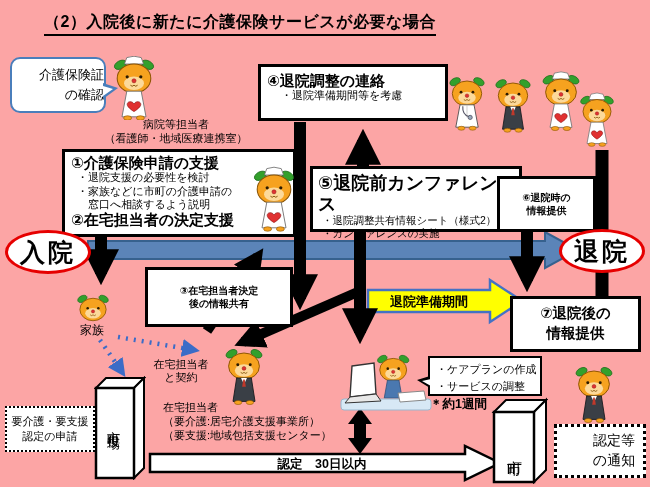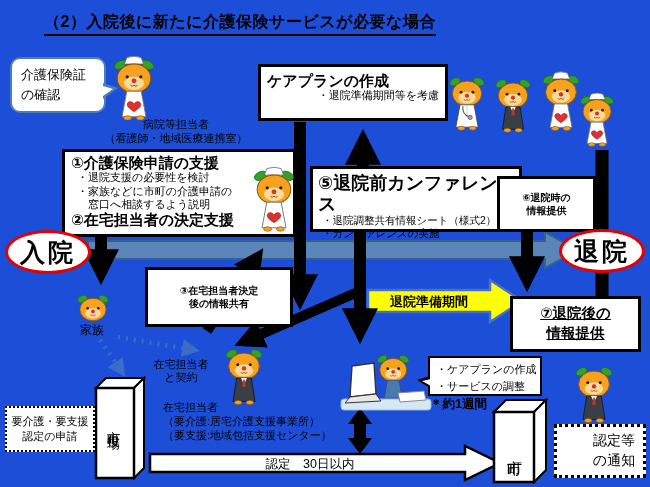--- a/index.html
+++ b/index.html
@@ -1,16 +1,16 @@
 <!DOCTYPE html>
 <html><head>
 <meta charset="utf-8">
 <style>
   html,body{margin:0;padding:0;background:#888;}
-  .canvas{position:relative;width:650px;height:487px;background:#1d4ed8;overflow:hidden;
+  .canvas{position:relative;width:650px;height:487px;background:#fca5a5;overflow:hidden;
           font-family:"Liberation Sans","DejaVu Sans",sans-serif;color:#000;}
   .abs{position:absolute;box-sizing:border-box;}
   .pre{white-space:pre-line;}
   .ctr{display:flex;align-items:center;justify-content:center;text-align:center;}
   .z1{z-index:1}.z2{z-index:2}.z3{z-index:3}
   .box{background:#fff;border:3px solid #000;}
   .stamp{background:#fff;border:3px solid #e60000;border-radius:50%;
          font-weight:bold;font-size:25px;letter-spacing:3px;}
   .title{font-size:16px;font-weight:bold;border-bottom:2px solid #000;padding-bottom:1px;letter-spacing:.5px;}
   .h15{font-size:15px;font-weight:bold;line-height:1.15;}
@@ -60,21 +60,21 @@
     <line x1="360" y1="232" x2="360" y2="333" stroke="#000" stroke-width="12" marker-end="url(#mA)"></line>
     <line x1="527" y1="232" x2="527" y2="281" stroke="#000" stroke-width="12" marker-end="url(#mA)"></line>
     <line x1="602" y1="150" x2="602" y2="300" stroke="#000" stroke-width="13"></line>
     <line x1="207" y1="331" x2="258" y2="256" stroke="#000" stroke-width="10" marker-end="url(#mA)"></line>
     <line x1="360" y1="291" x2="243" y2="342" stroke="#000" stroke-width="10" marker-end="url(#mA)"></line>
     <polygon points="360,408 372,424 366,424 366,438 372,438 360,454 348,438 354,438 354,424 348,424" fill="#000"></polygon>
   </svg>
 
   <div class="abs z3 title" style="left:44px;top:12px;">（2）入院後に新たに介護保険サービスが必要な場合</div>
 
-  <div class="abs z3 bubble" style="left:10px;top:57px;width:96px;height:56px;">
+  <div class="abs z3 bubble" style="left:10px;top:57px;width:96px;height:56px;text-align:right;">
     <span class="pre">介護保険証
 の確認</span>
     <div class="btail"></div>
     <div class="btail2"></div>
   </div>
 
   <div class="abs z3" style="left:108px;top:56px;width:52px;height:64px;"><svg width="100%" height="100%" viewBox="0 0 60 80" preserveAspectRatio="xMidYMid meet">
         <ellipse cx="13" cy="11" rx="8" ry="5" fill="#33a02c" stroke="#1b6e1b" stroke-width="1" transform="rotate(-28 13 11)"></ellipse>
         <ellipse cx="47" cy="11" rx="8" ry="5" fill="#33a02c" stroke="#1b6e1b" stroke-width="1" transform="rotate(28 47 11)"></ellipse>
         <path d="M18,10 L42,10 L39,2 Q30,-1.5 21,2 Z" fill="#fff" stroke="#666" stroke-width="1"></path>
@@ -110,22 +110,22 @@
         <circle cx="38.5" cy="26" r="2" fill="#2b1a00"></circle>
         <circle cx="30" cy="31" r="2.6" fill="#e03131" stroke="#8c1515" stroke-width="0.6"></circle>
         <path d="M25.5,36.5 q2.2,2.6 4.5,0 q2.2,2.6 4.5,0" fill="none" stroke="#7a4a00" stroke-width="1.1"></path>
         <path d="M21,44 L39,44 L45,76 L15,76 Z" fill="#fff" stroke="#777" stroke-width="1.2"></path>
         <ellipse cx="22" cy="77.5" rx="5" ry="2.8" fill="#F6A21F" stroke="#8a5200" stroke-width="0.8"></ellipse>
         <ellipse cx="38" cy="77.5" rx="5" ry="2.8" fill="#F6A21F" stroke="#8a5200" stroke-width="0.8"></ellipse>
         <path d="M30,60 C27.5,55.5 21.5,56.5 21.5,60.5 C21.5,64.5 30,69.5 30,69.5 C30,69.5 38.5,64.5 38.5,60.5 C38.5,56.5 32.5,55.5 30,60 Z" fill="#e03131" stroke="#8c1515" stroke-width="0.8"></path>
       </svg></div>
 
   <div class="abs z2 box" style="left:258px;top:64px;width:190px;height:57px;padding:5px 6px;">
-    <div class="h15">ケアプランの作成</div>
-    <div class="b11" style="padding-left:14px;text-align:right;">・退院準備期間等を考慮</div>
+    <div class="h15">④退院調整の連絡</div>
+    <div class="b11" style="padding-left:14px;">・退院準備期間等を考慮</div>
   </div>
 
   <div class="abs z3" style="left:446px;top:60px;width:42px;height:84px;"><svg width="100%" height="100%" viewBox="0 0 60 80" preserveAspectRatio="xMidYMid meet">
         <ellipse cx="13" cy="11" rx="8" ry="5" fill="#33a02c" stroke="#1b6e1b" stroke-width="1" transform="rotate(-28 13 11)"></ellipse>
         <ellipse cx="47" cy="11" rx="8" ry="5" fill="#33a02c" stroke="#1b6e1b" stroke-width="1" transform="rotate(28 47 11)"></ellipse>
         <ellipse cx="30" cy="28" rx="21" ry="18" fill="#F6A21F" stroke="#8a5200" stroke-width="1.3"></ellipse>
         <ellipse cx="30" cy="34" rx="12.5" ry="8.5" fill="#FCD99A"></ellipse>
         <circle cx="21.5" cy="26" r="2" fill="#2b1a00"></circle>
         <circle cx="38.5" cy="26" r="2" fill="#2b1a00"></circle>
         <circle cx="30" cy="31" r="2.6" fill="#e03131" stroke="#8c1515" stroke-width="0.6"></circle>
@@ -201,21 +201,21 @@
     <span>退院</span>
   </div>
 
   <div class="abs z3" style="left:371px;top:293px;width:116px;text-align:center;font-weight:bold;font-size:13px;">退院準備期間</div>
 
   <div class="abs z2 box ctr" style="left:145px;top:267px;width:148px;height:60px;">
     <div class="h14 pre">③在宅担当者決定
 後の情報共有</div>
   </div>
 
-  <div class="abs z2 box ctr" style="left:510px;top:296px;width:131px;height:56px;text-decoration:underline;">
+  <div class="abs z2 box ctr" style="left:510px;top:296px;width:131px;height:56px;">
     <div class="pre" style="font-size:14.5px;font-weight:bold;line-height:1.35;text-align:center;">⑦退院後の
 情報提供</div>
   </div>
 
   <div class="abs z3" style="left:72px;top:292px;width:42px;height:30px;"><svg width="100%" height="100%" viewBox="0 0 60 48" preserveAspectRatio="xMidYMid meet">
         <ellipse cx="13" cy="11" rx="8" ry="5" fill="#33a02c" stroke="#1b6e1b" stroke-width="1" transform="rotate(-28 13 11)"></ellipse>
         <ellipse cx="47" cy="11" rx="8" ry="5" fill="#33a02c" stroke="#1b6e1b" stroke-width="1" transform="rotate(28 47 11)"></ellipse>
         <ellipse cx="30" cy="28" rx="21" ry="18" fill="#F6A21F" stroke="#8a5200" stroke-width="1.3"></ellipse>
         <ellipse cx="30" cy="34" rx="12.5" ry="8.5" fill="#FCD99A"></ellipse>
         <circle cx="21.5" cy="26" r="2" fill="#2b1a00"></circle>
@@ -308,15 +308,15 @@
         <path d="M26,44 L34,44 L30,53 Z" fill="#fff"></path>
         <path d="M29,46 L31,46 L32.5,56 L27.5,56 Z" fill="#c0392b"></path>
         <ellipse cx="22" cy="77.5" rx="5" ry="2.8" fill="#F6A21F" stroke="#8a5200" stroke-width="0.8"></ellipse>
         <ellipse cx="38" cy="77.5" rx="5" ry="2.8" fill="#F6A21F" stroke="#8a5200" stroke-width="0.8"></ellipse>
       </svg></div>
   <div class="abs z2 dotbox ctr" style="left:554px;top:424px;width:92px;height:54px;">
     <div class="pre" style="font-size:14px;line-height:1.4;margin-left:28px;">認定等
 の通知</div>
   </div>
 
-  <div class="abs z3" style="left:160px;top:456px;width:300px;text-align:center;font-weight:normal;font-size:12.5px;">認定　30日以内</div>
+  <div class="abs z3" style="left:172px;top:456px;width:300px;text-align:center;font-weight:bold;font-size:12.5px;">認定　30日以内</div>
 
 </div>
 
 </body></html>

